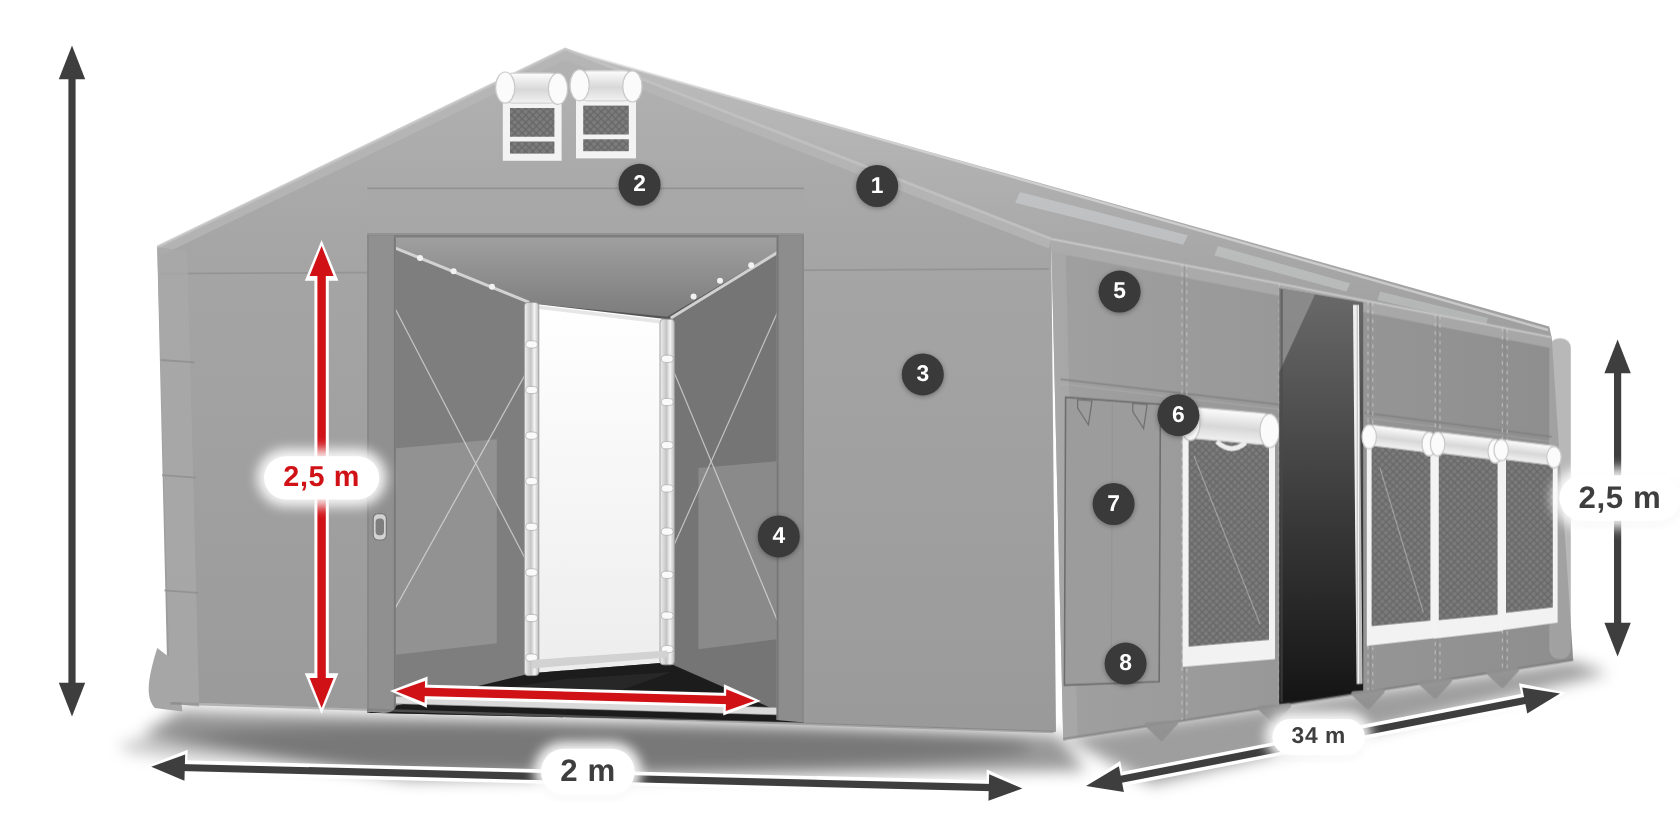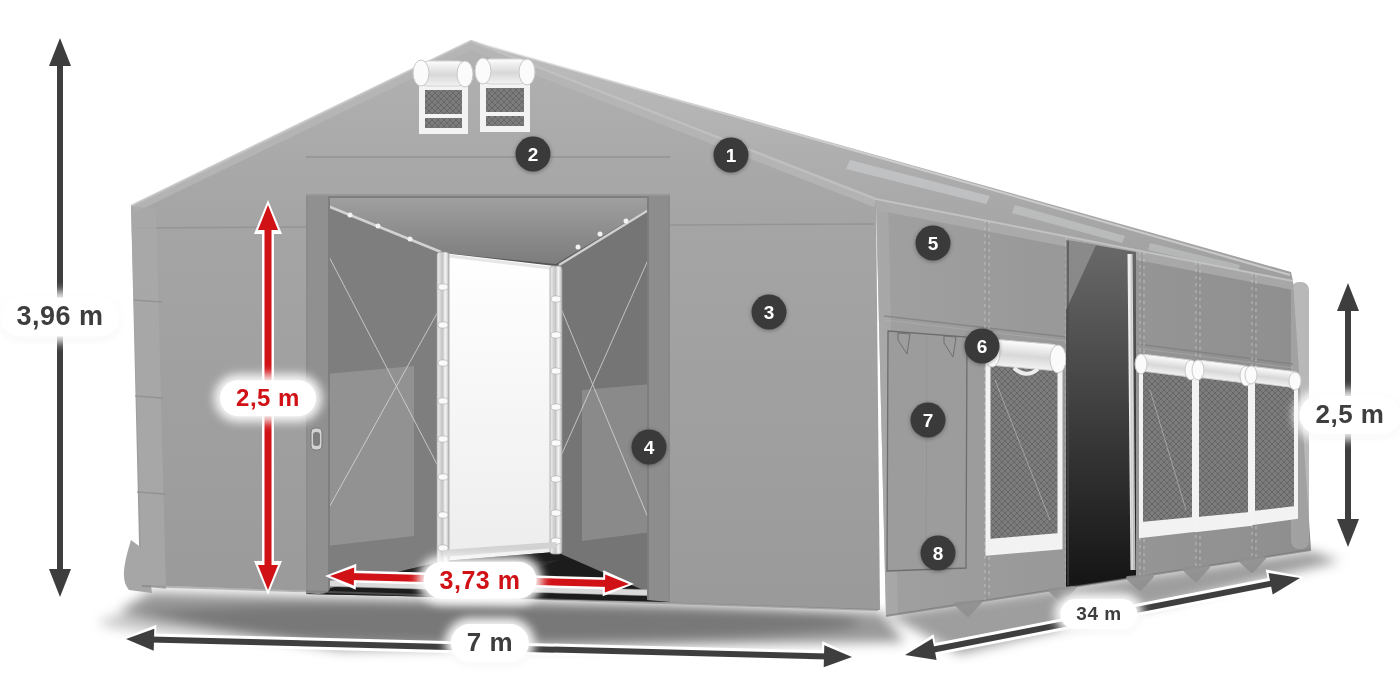--- a/index.html
+++ b/index.html
@@ -333,24 +333,22 @@
       <line class="halo" x1="350" y1="576.5" x2="609" y2="583.4"></line>
       <polygon class="haloh" points="325,575.9 355.7,589.7 356.3,563.7"></polygon>
       <polygon class="haloh" points="634,584.1 602.7,596.3 603.3,570.3"></polygon>
       <line class="corer" x1="350" y1="576.5" x2="609" y2="583.4"></line>
       <polygon class="headr" points="330,576 353.8,585.6 354.2,567.6"></polygon>
       <polygon class="headr" points="629,584 604.8,592.4 605.2,574.4"></polygon>
     </g>
   </g>
 </svg>
 
-<div class="pill" style="left:60px;top:317px;font-size:27px">3,96 m</div>
 <div class="pill red" style="left:268px;top:398px;font-size:24px">2,5 m</div>
-<div class="pill red" style="left:480px;top:580px;font-size:25px">3,73 m</div>
-<div class="pill" style="left:490px;top:643px;font-size:26px">7 m</div>
+<div class="pill" style="left:490px;top:643px;font-size:26px">2 m</div>
 <div class="pill" style="left:1099px;top:614px;font-size:19px">34 m</div>
 <div class="pill" style="left:1350px;top:415px;font-size:26px">2,5 m</div>
 
 <div class="badge" style="left:731px;top:155px">1</div>
 <div class="badge" style="left:533px;top:154px">2</div>
 <div class="badge" style="left:769px;top:312px">3</div>
 <div class="badge" style="left:649px;top:447px">4</div>
 <div class="badge" style="left:933px;top:243px">5</div>
 <div class="badge" style="left:982px;top:346px">6</div>
 <div class="badge" style="left:928px;top:420px">7</div>

